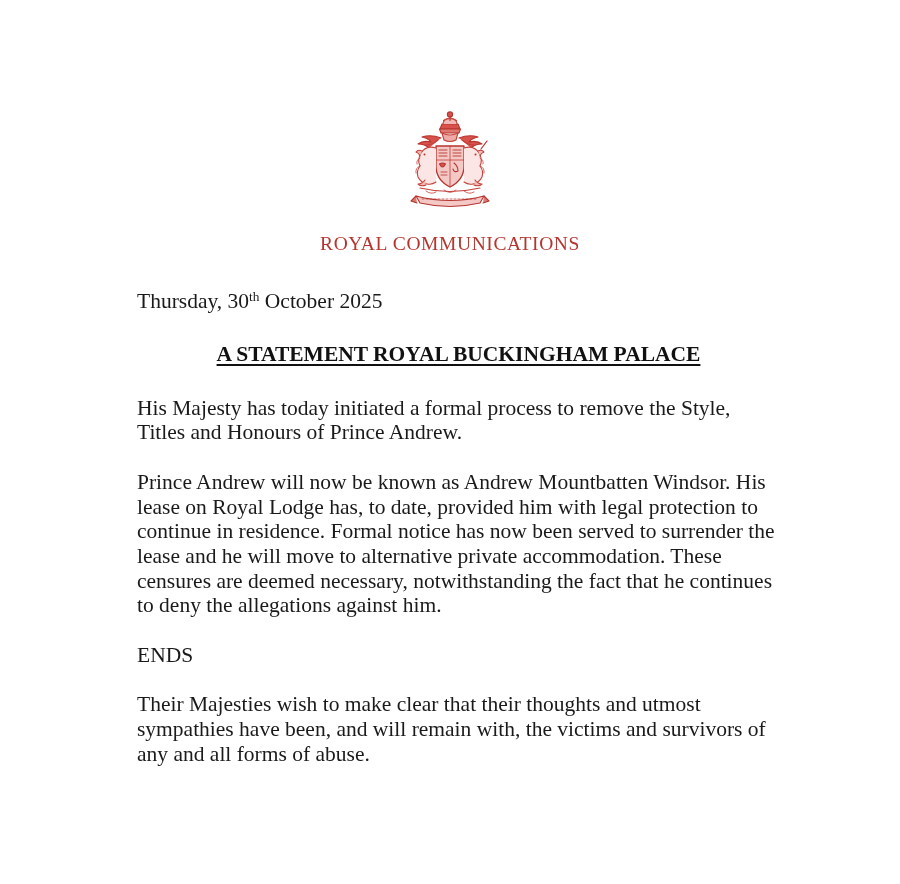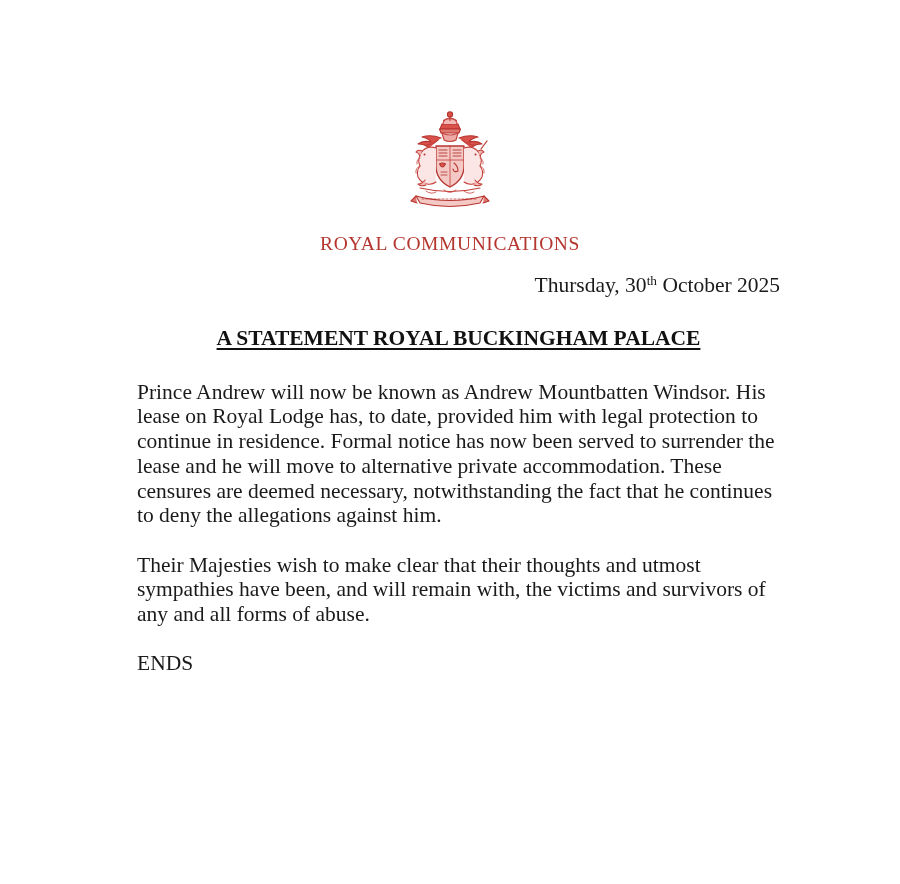--- a/index.html
+++ b/index.html
@@ -52,25 +52,24 @@
 
   
   .content {
     position: absolute;
     left: 137px;
     top: 272px;
     width: 643px;
   }
 
   .date-line {
-    text-align: right;
     font-size: 21.5px;
     line-height: 1.25;
     color: #1a1a1a;
-    margin: 0 0 0 0;
+    margin: 16px 0 0 0;
   }
   .date-line sup {
     font-size: 0.62em;
     vertical-align: 0.52em;
     line-height: 0;
   }
 
   .doc-title {
     text-align: center;
     font-size: 21.5px;
@@ -161,19 +160,20 @@
     <div class="org-name">ROYAL COMMUNICATIONS</div>
   </div>
 
   <div class="content">
 
     <div class="date-line"><span>Thursday, 30</span><sup>th</sup><span> October 2025</span></div>
 
     <div class="doc-title"><span class="u">A STATEMENT ROYAL BUCKINGHAM PALACE</span></div>
 
     <div class="body-copy">
+      <p class="para">His Majesty has today initiated a formal process to remove the Style, Titles and Honours of Prince Andrew.</p>
       <p class="para">Prince Andrew will now be known as Andrew Mountbatten Windsor. His lease on Royal Lodge has, to date, provided him with legal protection to continue in residence. Formal notice has now been served to surrender the lease and he will move to alternative private accommodation. These censures are deemed necessary, notwithstanding the fact that he continues to deny the allegations against him.</p>
+      <p class="para">ENDS</p>
       <p class="para">Their Majesties wish to make clear that their thoughts and utmost sympathies have been, and will remain with, the victims and survivors of any and all forms of abuse.</p>
-      <p class="para">ENDS</p>
     </div>
 
   </div>
 </div>
 
 </body></html>

